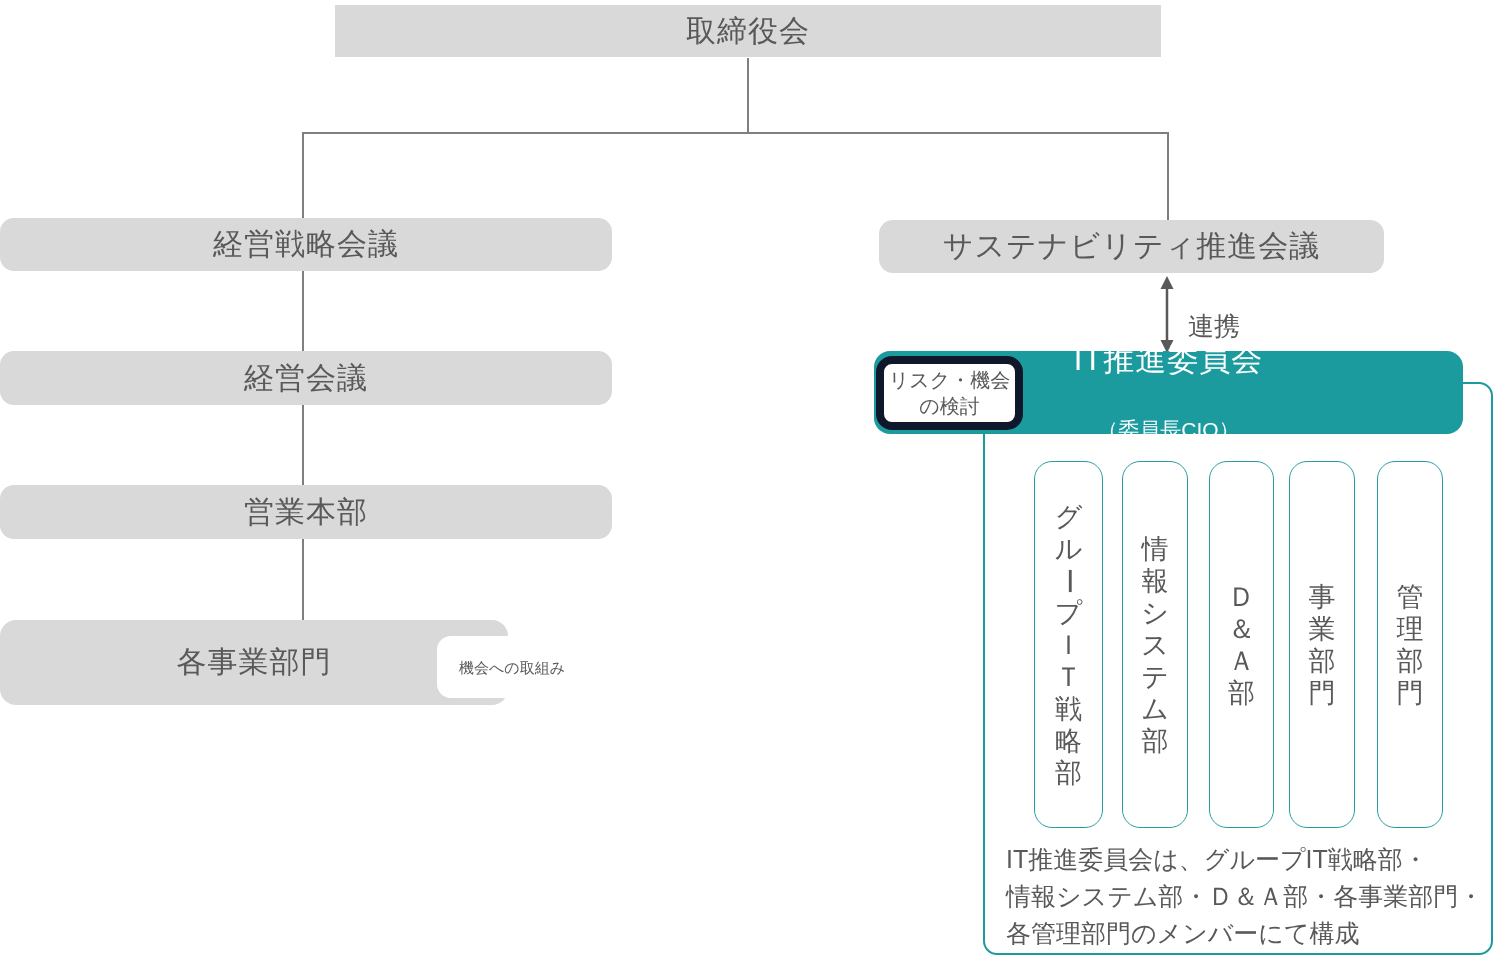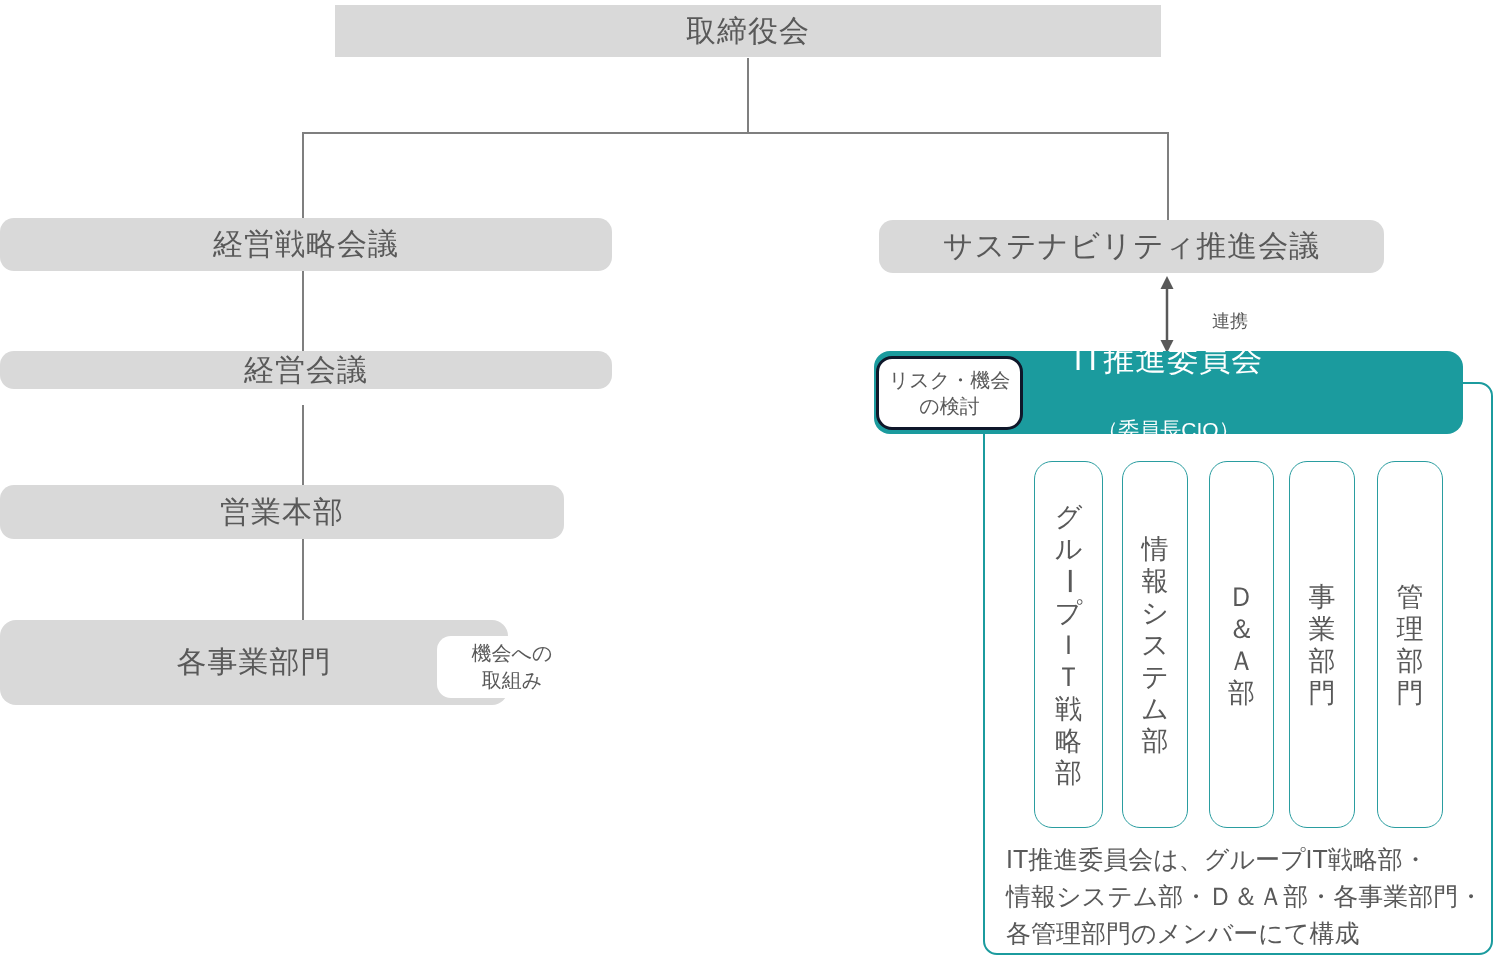--- a/index.html
+++ b/index.html
@@ -19,46 +19,46 @@
     display:flex; align-items:center; justify-content:center;
     font-size:30px; letter-spacing:1px; white-space:nowrap;
   }
   .r14 { border-radius:14px; }
   .r16 { border-radius:16px; }
 
   
   .opp-badge {
     position:absolute; left:437px; top:636px; width:150px; height:62px;
     background:#ffffff; border-radius:14px;
-    display:flex; flex-direction:column; align-items:center; justify-content:center;
-    font-size:20px; line-height:27px; color:#595959; white-space:nowrap;
+    display:flex; flex-direction:row; align-items:center; justify-content:center;
+    font-size:15px; line-height:27px; color:#595959; white-space:nowrap;
   }
 
   
   .link-arrow { position:absolute; left:1156px; top:276px; }
-  .link-label { position:absolute; left:1188px; top:309px; font-size:18px; color:#595959; white-space:nowrap;margin-left:24px; }
+  .link-label { position:absolute; left:1188px; top:309px; font-size:26px; color:#595959; white-space:nowrap; }
 
   
   .container-box {
     position:absolute; left:983px; top:382px; width:510px; height:573px;
     background:#ffffff; border:2.5px solid #1b9b9e; border-radius:14px;
     box-sizing:border-box; z-index:1;
   }
   .committee-header {
     position:absolute; left:874px; top:351px; width:589px; height:83px;
     background:#1b9b9e; border-radius:16px; z-index:3;
     display:flex; flex-direction:column; align-items:center; justify-content:center;
     color:#ffffff;
     gap:40px;
   }
   .committee-title { font-size:31px; font-weight:500; letter-spacing:1px; line-height:34px; white-space:nowrap; }
   .committee-subtitle { font-size:21px; line-height:26px; white-space:nowrap; }
   .risk-badge {
     position:absolute; left:876px; top:356px; width:147px; height:74px;
-    background:#ffffff; border:3px solid #0f172a; border-radius:16px;
+    background:#ffffff; border:8px solid #0f172a; border-radius:16px;
     box-sizing:border-box; z-index:4;
     display:flex; flex-direction:column; align-items:center; justify-content:center;
     font-size:20px; line-height:26px; color:#595959; white-space:nowrap;
   }
 
   
   .dept {
     position:absolute; top:461px; height:367px; box-sizing:border-box;
     background:#ffffff; border:1.5px solid #2a9da0; border-radius:18px; z-index:2;
     display:flex; flex-direction:column; align-items:center; justify-content:center;
@@ -86,24 +86,24 @@
   <div class="line vline" style="left:302px; top:405px; height:80px;"></div>
   <div class="line vline" style="left:302px; top:539px; height:81px;"></div>
 
   <div class="gbox" style="left:335px; top:5px; width:826px; height:52px;">
     <span>取締役会</span>
   </div>
 
   <div class="gbox r14" style="left:0; top:218px; width:612px; height:53px;">
     <span>経営戦略会議</span>
   </div>
-  <div class="gbox r14" style="left:0; top:351px; width:612px; height:38px;">
+  <div class="gbox r14" style="left:0; top:351px; width:612px; height:54px;">
     <span>経営会議</span>
   </div>
-  <div class="gbox r14" style="left:0; top:485px; width:564px; height:54px;">
+  <div class="gbox r14" style="left:0; top:485px; width:612px; height:54px;">
     <span>営業本部</span>
   </div>
   <div class="gbox r16" style="left:0; top:620px; width:508px; height:85px;">
     <span>各事業部門</span>
   </div>
   <div class="opp-badge">
     <span>機会への</span>
     <span>取組み</span>
   </div>
 

